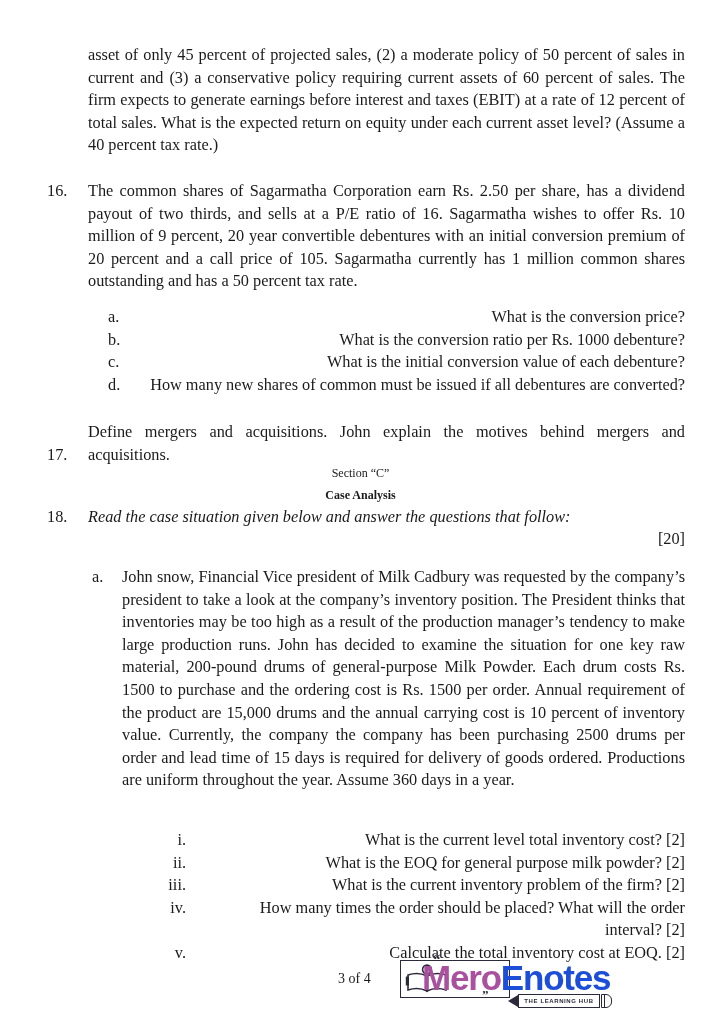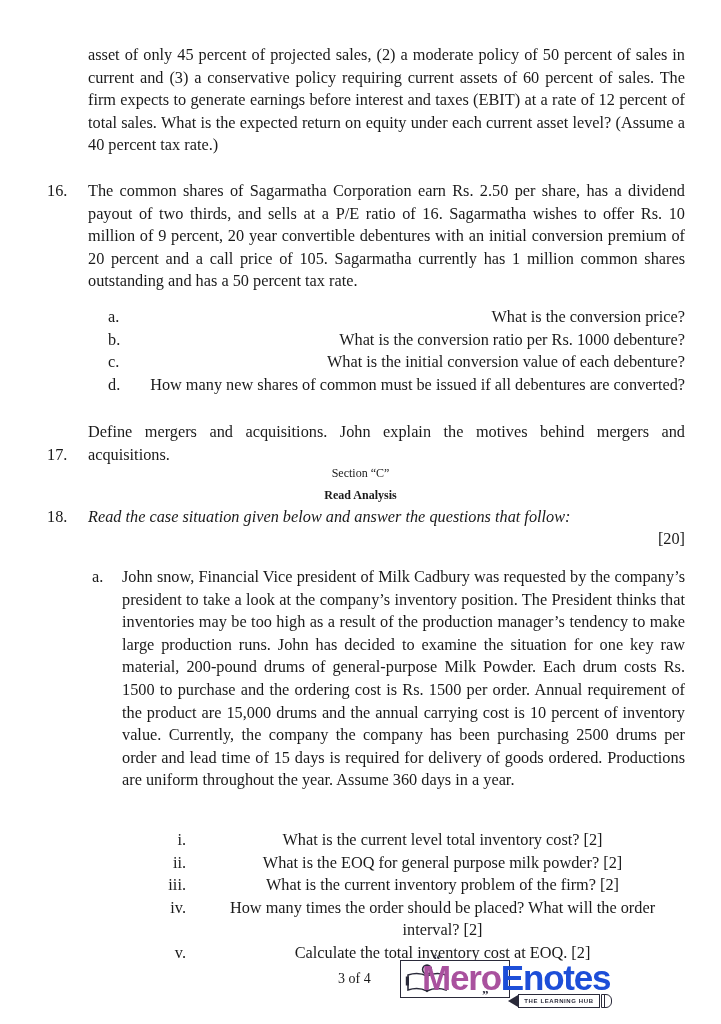--- a/index.html
+++ b/index.html
@@ -153,21 +153,21 @@
     line-height: 22.6px;
   }
   .roman-marker {
     flex: 0 0 45px;
     text-align: right;
     padding-right: 14px;
     box-sizing: border-box;
   }
   .roman-text {
     flex: 1 1 auto;
-    text-align: center;
+    text-align: right;
   }
 
   
   #footer {
     position: absolute;
     left: 0;
     top: 960px;
     width: 721px;
     height: 64px;
   }
@@ -327,21 +327,21 @@
       <span class="alpha-text">How many new shares of common must be issued if all debentures are converted?</span>
     </div>
   </div>
 
   <div class="qrow" id="q17">
     <div class="qnum">17.</div>
     <div class="qbody">Define mergers and acquisitions. John explain the motives behind mergers and acquisitions.</div>
   </div>
 
   <div class="center-head" id="section-c-heading">Section “C”</div>
-  <div class="center-head" id="case-analysis-heading">Read Analysis</div>
+  <div class="center-head" id="case-analysis-heading">Case Analysis</div>
 
   <div class="qrow" id="q18">
     <div class="qnum">18.</div>
     <div class="qbody">Read the case situation given below and answer the questions that follow:</div>
   </div>
   <div id="marks-20">[20]</div>
 
   <div id="case-a">
     <span class="case-marker">a.</span>
     <span class="case-text">John snow, Financial Vice president of Milk Cadbury was requested by the company’s president to take a look at the company’s inventory position. The President thinks that inventories may be too high as a result of the production manager’s tendency to make large production runs. John has decided to examine the situation for one key raw material, 200-pound drums of general-purpose Milk Powder. Each drum costs Rs. 1500 to purchase and the ordering cost is Rs. 1500 per order. Annual requirement of the product are 15,000 drums and the annual carrying cost is 10 percent of inventory value. Currently, the company the company has been purchasing 2500 drums per order and lead time of 15 days is required for delivery of goods ordered. Productions are uniform throughout the year. Assume 360 days in a year.</span>

